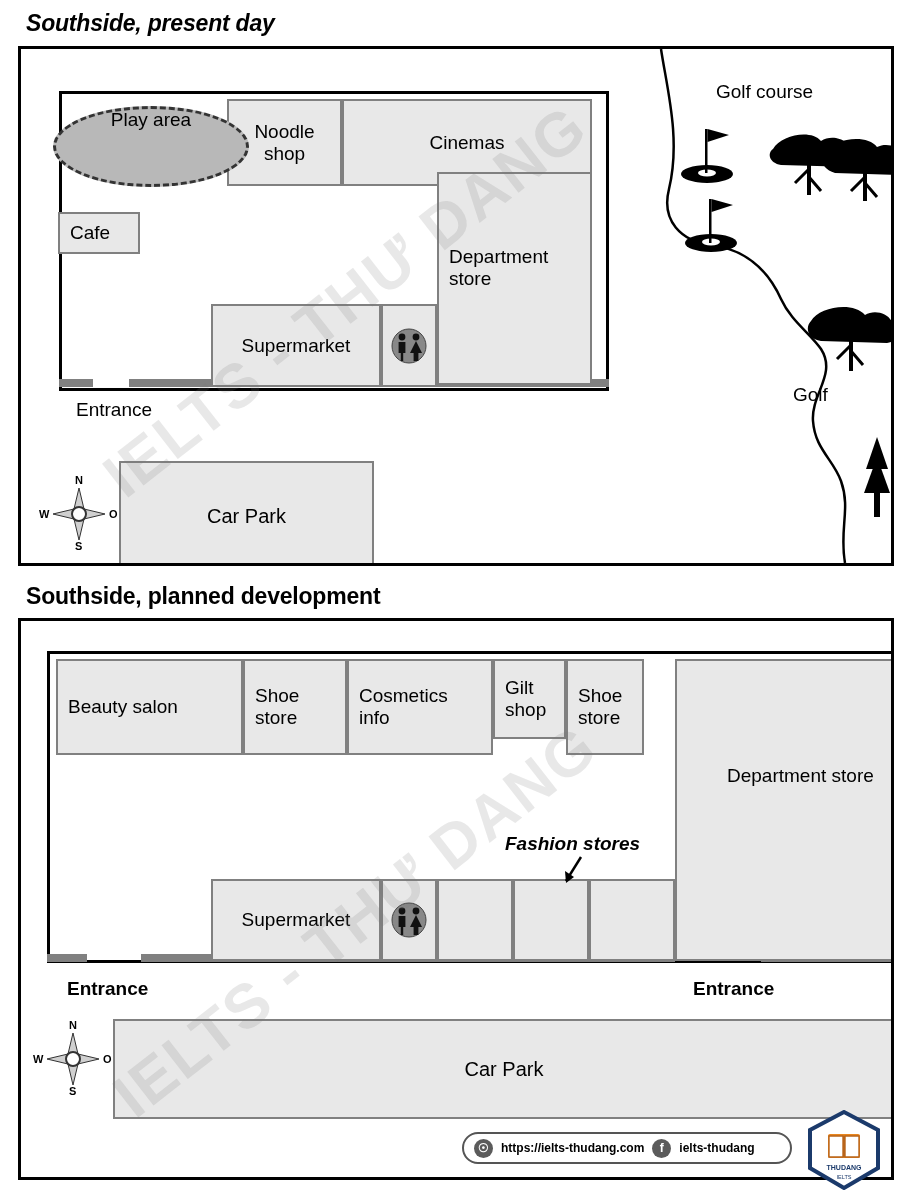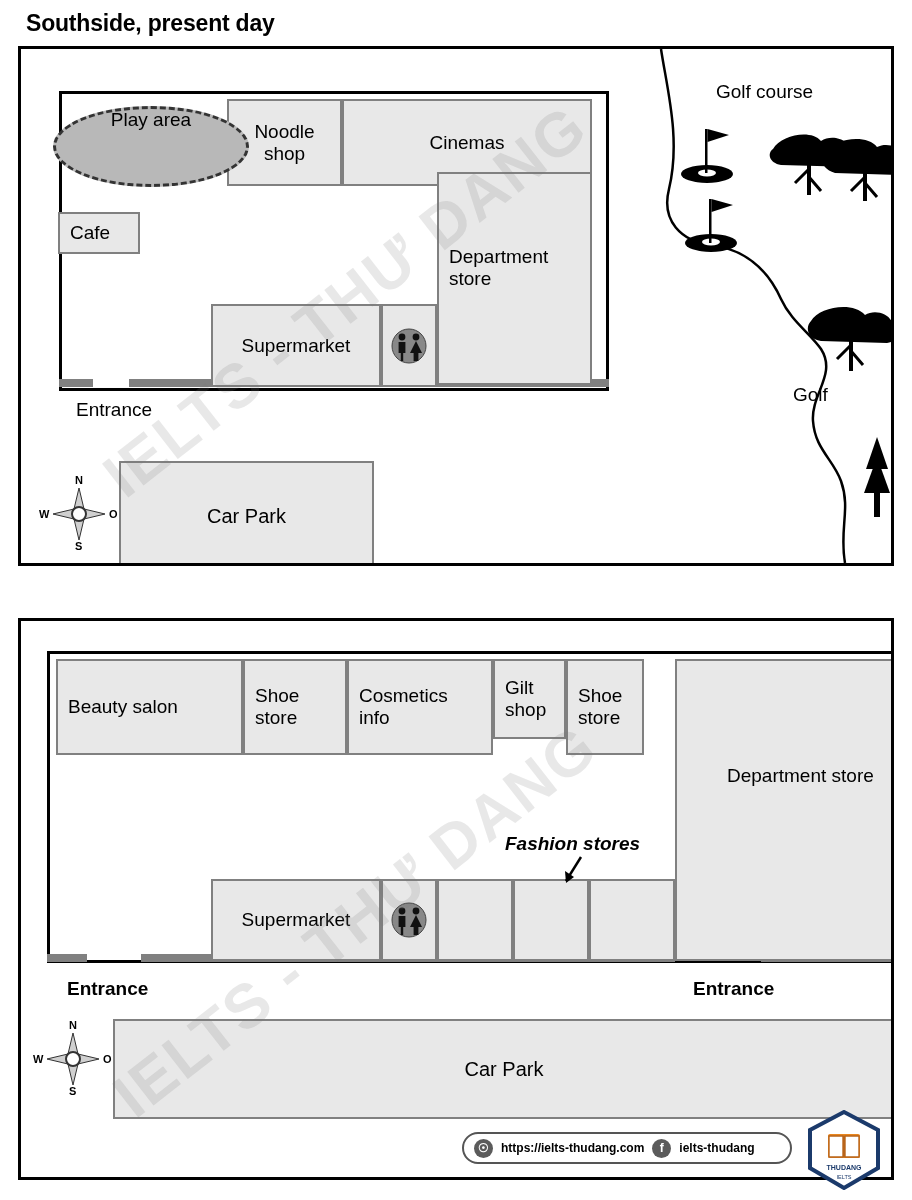--- a/index.html
+++ b/index.html
@@ -19,21 +19,21 @@
     position: relative;
     width: 912px;
     height: 1200px;
   }
   .map-title {
     font-size: 23px;
     font-weight: bold;
     letter-spacing: -0.2px;
   }
   
-  #map1-title { position: absolute; left: 26px; top: 10px; }
+  #map1-title { position: absolute; left: 26px; top: 10px; font-style: italic; }
   #map1-frame {
     position: absolute;
     left: 18px; top: 46px;
     width: 876px; height: 520px;
     border: 3px solid #000;
     background: #fff;
     box-sizing: border-box;
     overflow: hidden;
   }
   #map2-title { position: absolute; left: 26px; top: 583px; }
@@ -234,20 +234,21 @@
       <span class="c-letter" style="left:70px; top:34px;">O</span>
       <span class="c-letter" style="left:36px; top:66px;">S</span>
       <span class="c-letter" style="left:0px; top:34px;">W</span>
     </div>
 
     <div class="unit center" style="left:98px; top:412px; width:255px; height:110px; font-size:20px;">
       <span>Car Park</span>
     </div>
   </div>
 
+  <div class="map-title" id="map2-title">Southside, planned development</div>
 
   <div id="map2-frame">
 
     <div class="mall-outline" style="left:26px; top:30px; width:848px; height:312px;"></div>
 
     <div class="wall" style="left:26px; top:333px; width:40px; height:8px;"></div>
     <div class="wall" style="left:120px; top:333px; width:534px; height:8px;"></div>
     <div class="wall" style="left:740px; top:333px; width:134px; height:8px;"></div>
 
     <div class="unit" style="left:35px; top:38px; width:187px; height:96px;">

